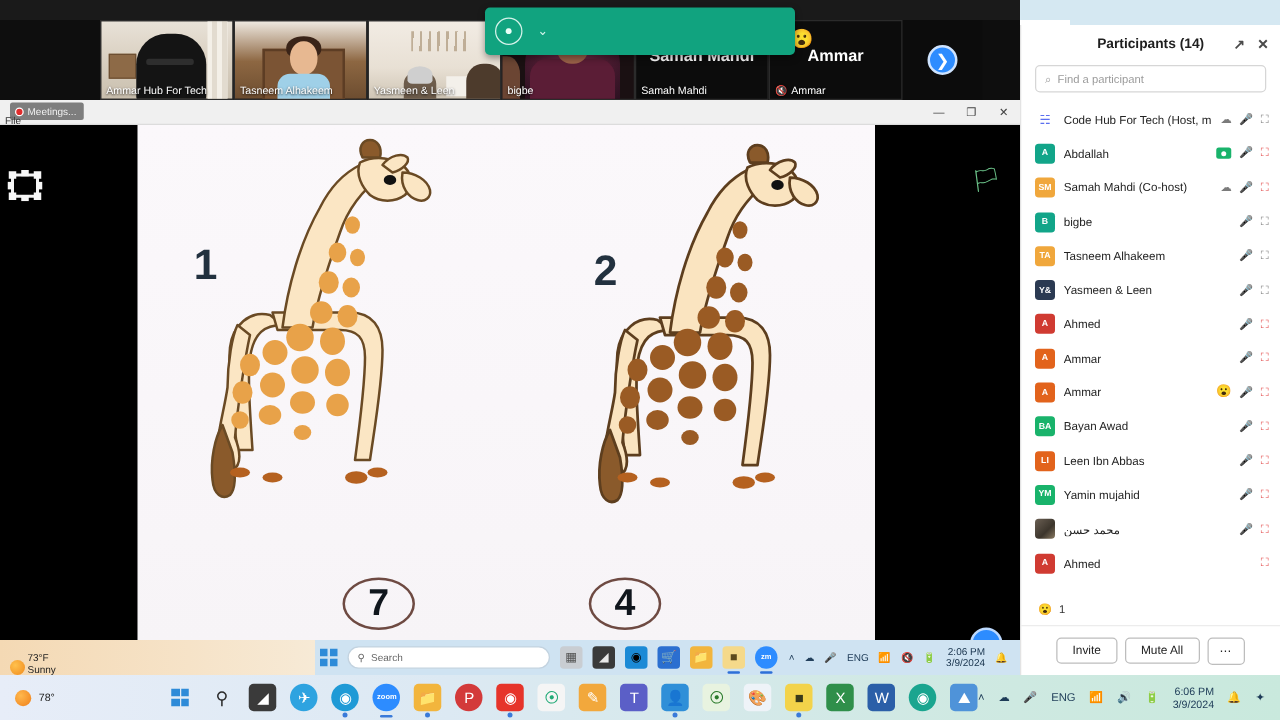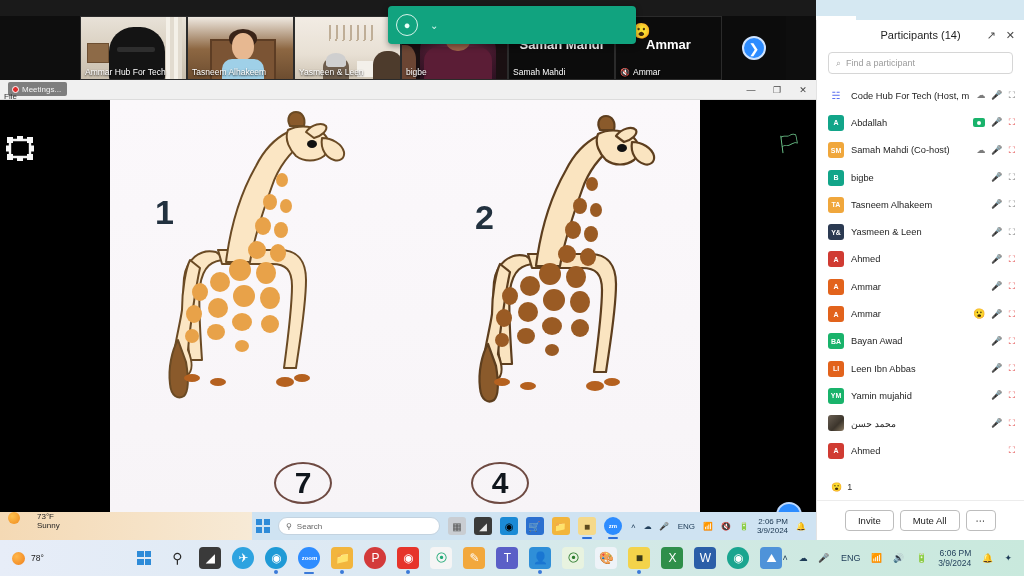--- a/index.html
+++ b/index.html
@@ -185,21 +185,21 @@
     background:#2d8cff; display:flex; align-items:center; justify-content:center;
     color:#fff; font-size:13px; border:2px solid #bcd9ff;
   }
 
   
   #inner-taskbar {
     position:absolute; left:0; top:512px; width:816px; height:28px;
     background:#cfe3f2; display:flex; align-items:center;
   }
   #inner-weather {
-    display:flex; align-items:flex-start; gap:17px; padding-left:8px; width:252px;
+    display:flex; align-items:flex-end; gap:2px; padding-left:8px; width:252px;
     background:linear-gradient(90deg,#f4d9b4 0%, #f6e3c8 60%, #f7ead6 100%);
     height:28px;
   }
   .sun { width:12px; height:12px; border-radius:50%;
     background:radial-gradient(circle at 35% 35%, #ffc14d, #f08a1d); }
   .wx-text { font-size:8px; line-height:1.15; color:#1d1d1d; }
   #inner-tb-center { flex:1; display:flex; align-items:center; gap:8px; padding-left:4px; }
   .win-logo { width:14px; height:14px; display:grid; grid-template-columns:1fr 1fr;
     grid-template-rows:1fr 1fr; gap:1.5px; }
   .win-logo i { background:#2e8bd8; display:block; }
@@ -217,21 +217,21 @@
   .tray-time { font-size:8px; line-height:1.15; text-align:right; color:#17324c; }
 
   
   #participants {
     position:absolute; left:816px; top:20px; width:208px; height:520px;
     background:#ffffff; display:flex; flex-direction:column;
     border-left:1px solid #e3e3e3;
   }
   #pp-header {
     height:30px; display:flex; align-items:center; justify-content:center;
-    position:relative; font-size:11px; font-weight:normal; color:#1f1f1f;
+    position:relative; font-size:11px; font-weight:bold; color:#1f1f1f;
   }
   #pp-header .hdr-btn { position:absolute; font-size:11px; color:#4a4a4a; }
   #pp-search {
     margin:2px 11px 8px 11px; height:22px; border:1px solid #d6d6d6; border-radius:4px;
     display:flex; align-items:center; gap:5px; padding-left:7px;
     font-size:9px; color:#9b9b9b;
   }
   #pp-list { flex:1; overflow:hidden; }
   .prow {
     height:27.3px; display:flex; align-items:center; padding:0 9px 0 11px; gap:7px;

